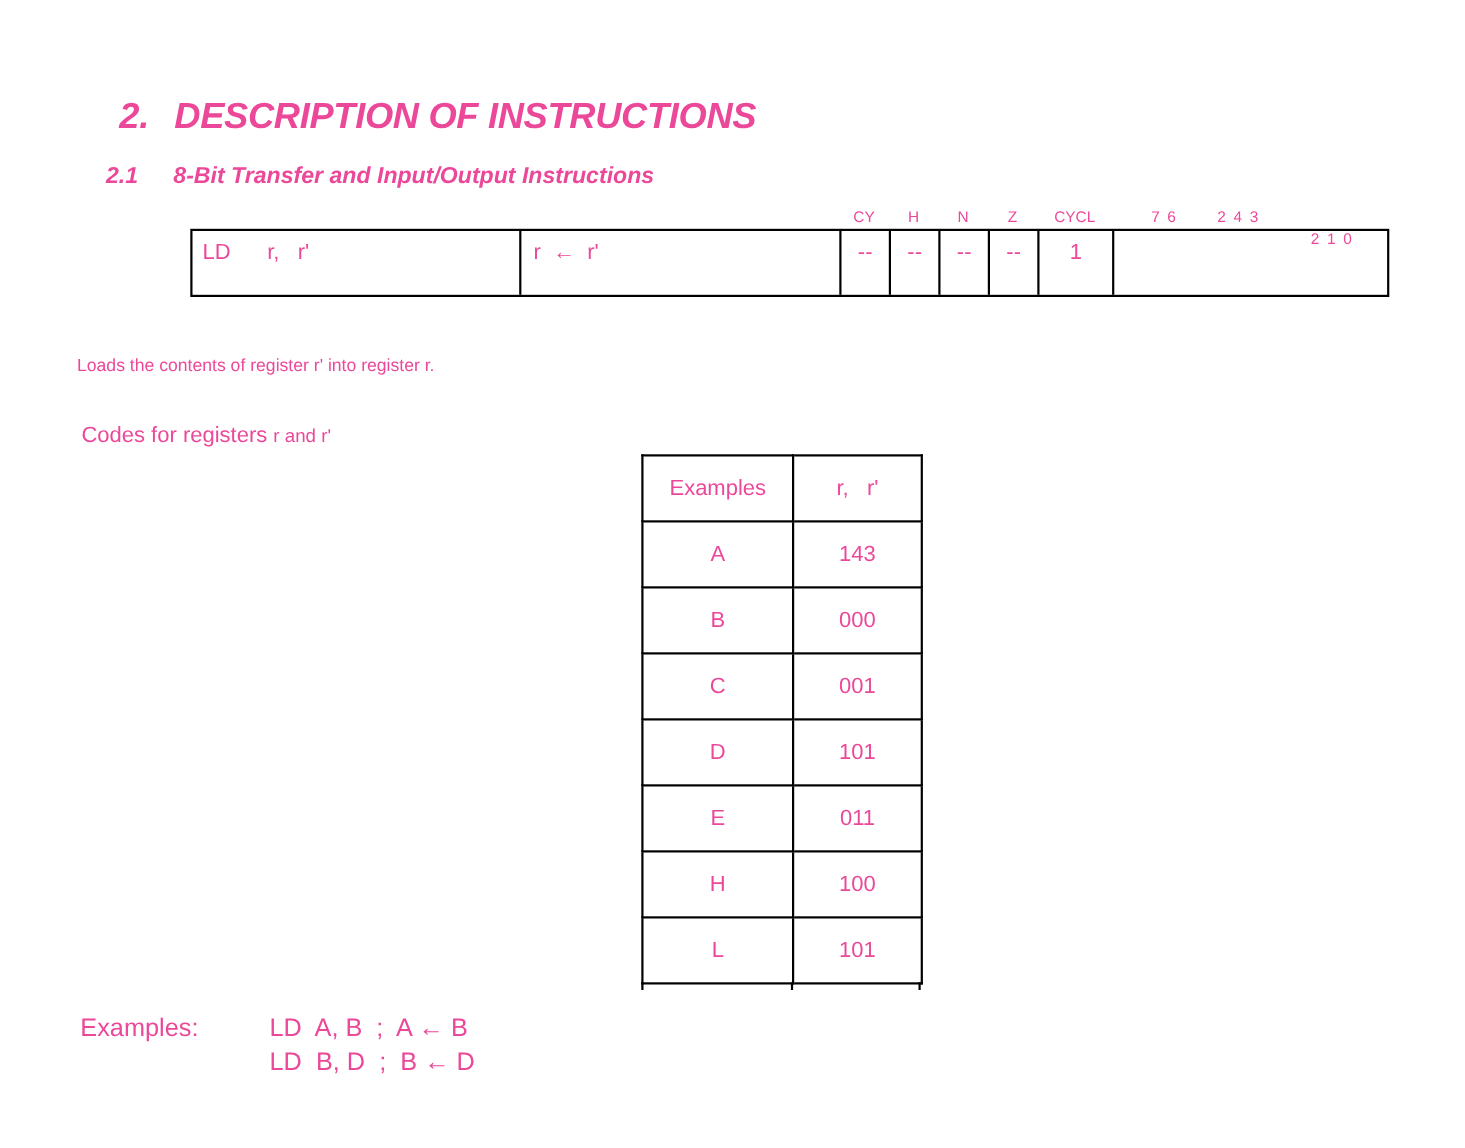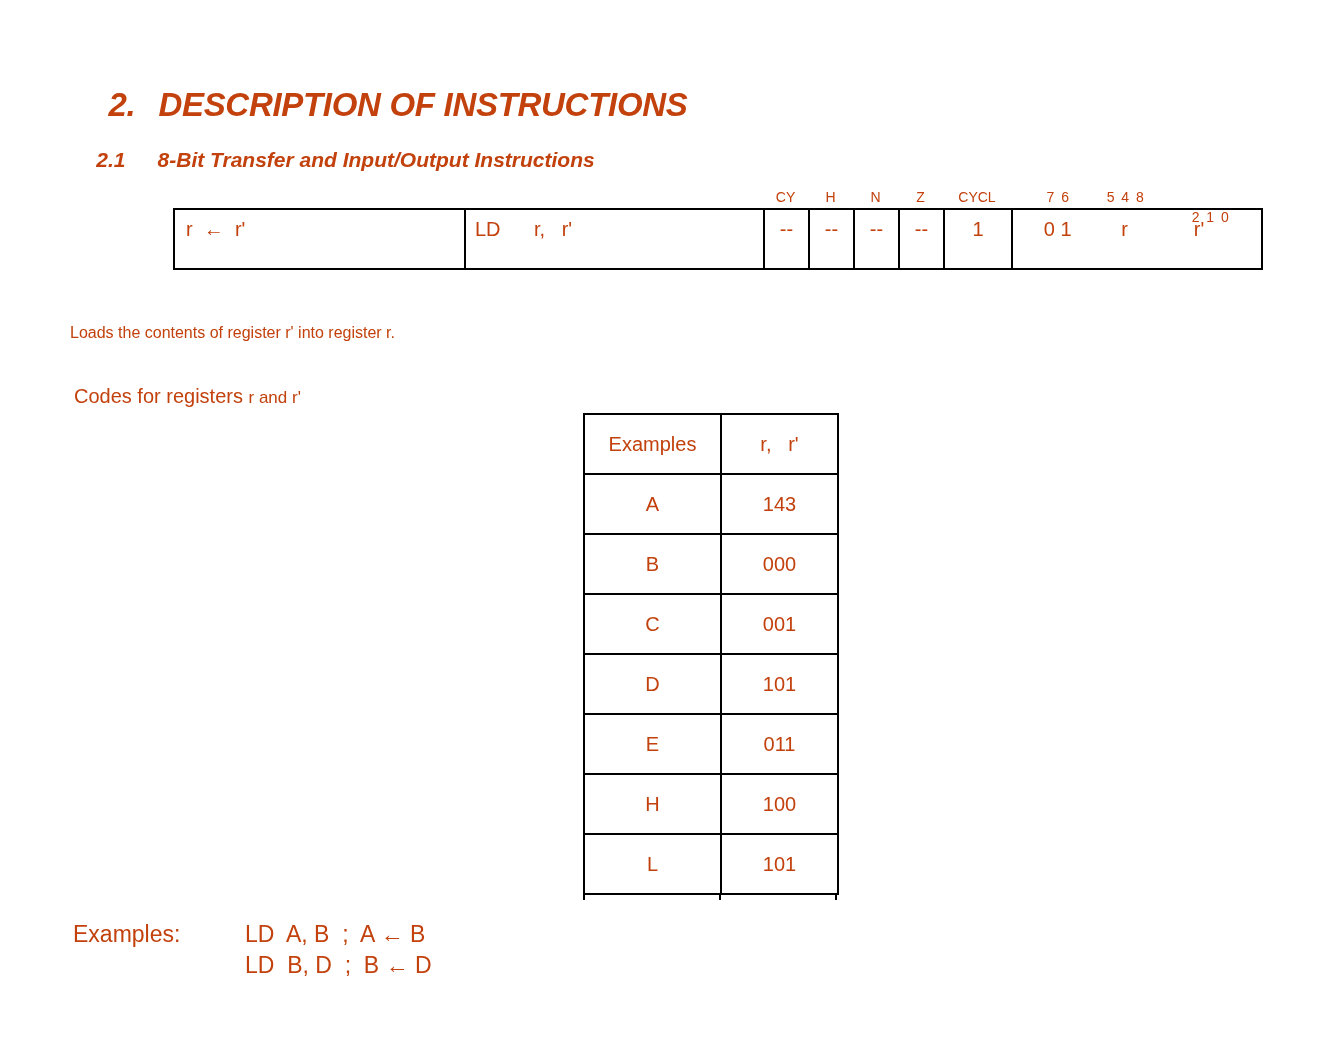--- a/index.html
+++ b/index.html
@@ -1,18 +1,18 @@
 <!DOCTYPE html>
 <html><head>
 <meta charset="utf-8">
 <style>
   html,body { margin:0; padding:0; background:#e8e8e8; }
   .page {
     position:relative; width:1332px; height:1044px; margin:0 auto;
-    background:#ffffff; color:#c2410c;
+    background:#ffffff; color:#ec4899;
     font-family:"Liberation Sans", sans-serif; overflow:hidden;
   }
   .pre { white-space:pre; }
 
   
   .doc-title {
     position:absolute; left:73px; top:51px;
     font-size:33px; line-height:1.1; font-weight:700; font-style:italic;
     letter-spacing:-0.3px; white-space:pre;
   }
@@ -84,38 +84,33 @@
   <div class="col-labels">
     <div class="sp w-c1"></div>
     <div class="sp w-c2"></div>
     <div class="lab w-f">CY</div>
     <div class="lab w-f">H</div>
     <div class="lab w-f">N</div>
     <div class="lab w-f">Z</div>
     <div class="lab w-cycl">CYCL</div>
     <div class="w-bits">
       <span class="bit-label bl-0">7 6</span>
-      <span class="bit-label bl-1">5 4 8</span>
+      <span class="bit-label bl-1">2 4 3</span>
       <span class="bit-label bl-2">2 1 0</span>
     </div>
   </div>
 
   <div class="itable">
+    <div class="cell cell-mnem pre">LD      r,   r'</div>
     <div class="cell cell-op pre">r  ←  r'</div>
-    <div class="cell cell-mnem pre">LD      r,   r'</div>
     <div class="cell cell-flag">--</div>
     <div class="cell cell-flag">--</div>
     <div class="cell cell-flag">--</div>
     <div class="cell cell-flag">--</div>
     <div class="cell cell-cycl">1</div>
-    <div class="cell cell-bits">
-      <span class="ob-0">0 1</span>
-      <span class="ob-1">r</span>
-      <span class="ob-2">r'</span>
-    </div>
   </div>
 
   <div class="desc">Loads the contents of register r' into register r.</div>
 
   <div class="codes">
     <span>Codes for registers </span><span class="small">r and r'</span>
   </div>
 
   <table class="rtable">
     <thead>

